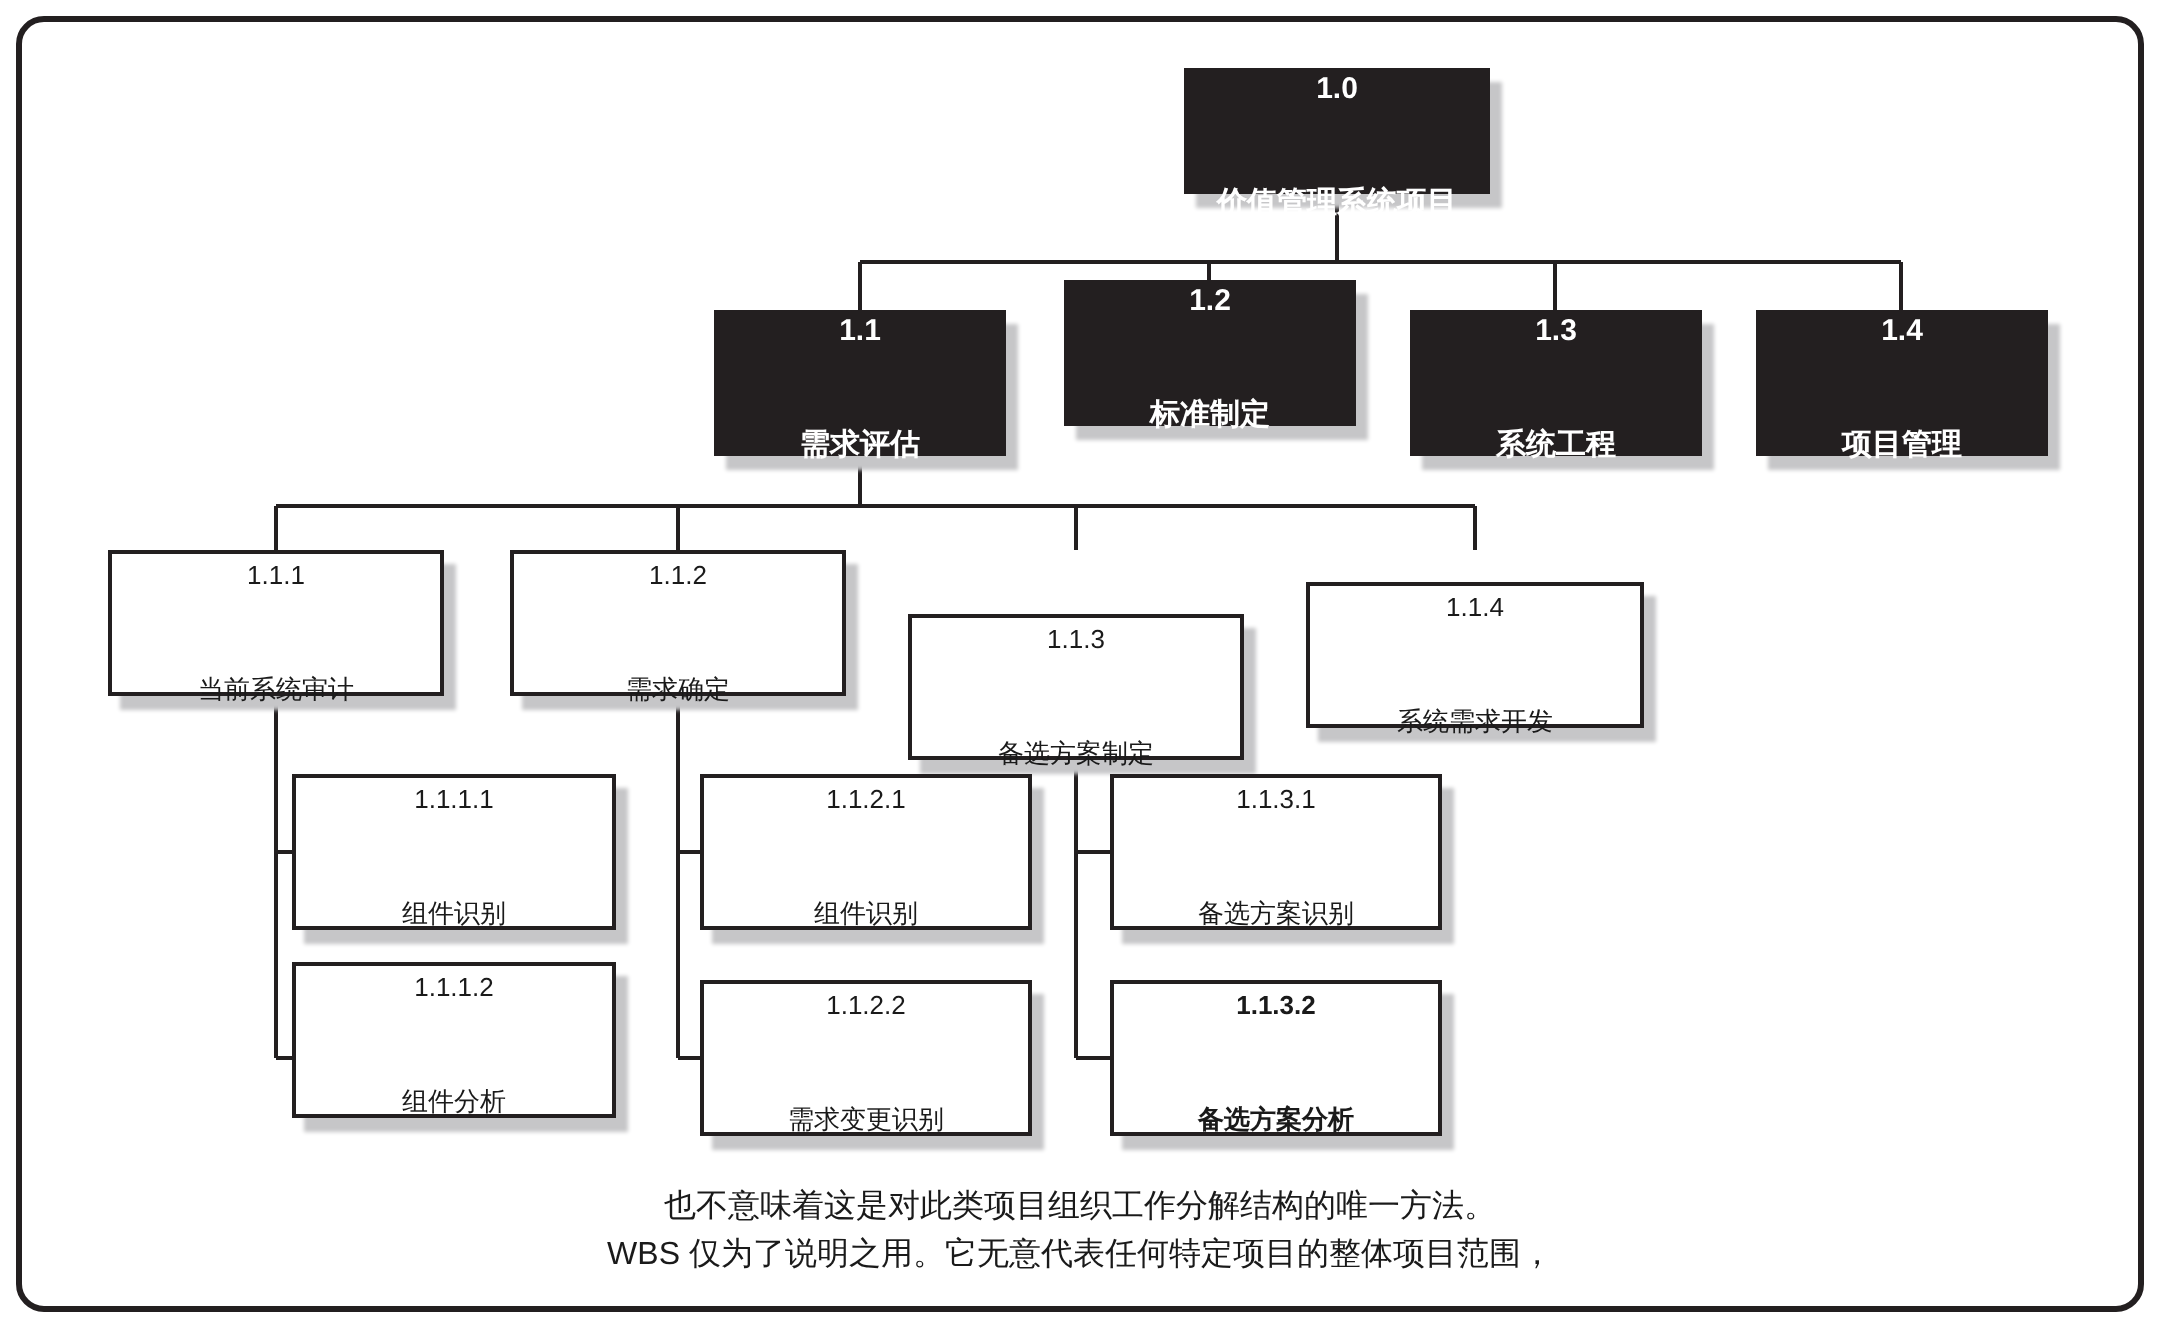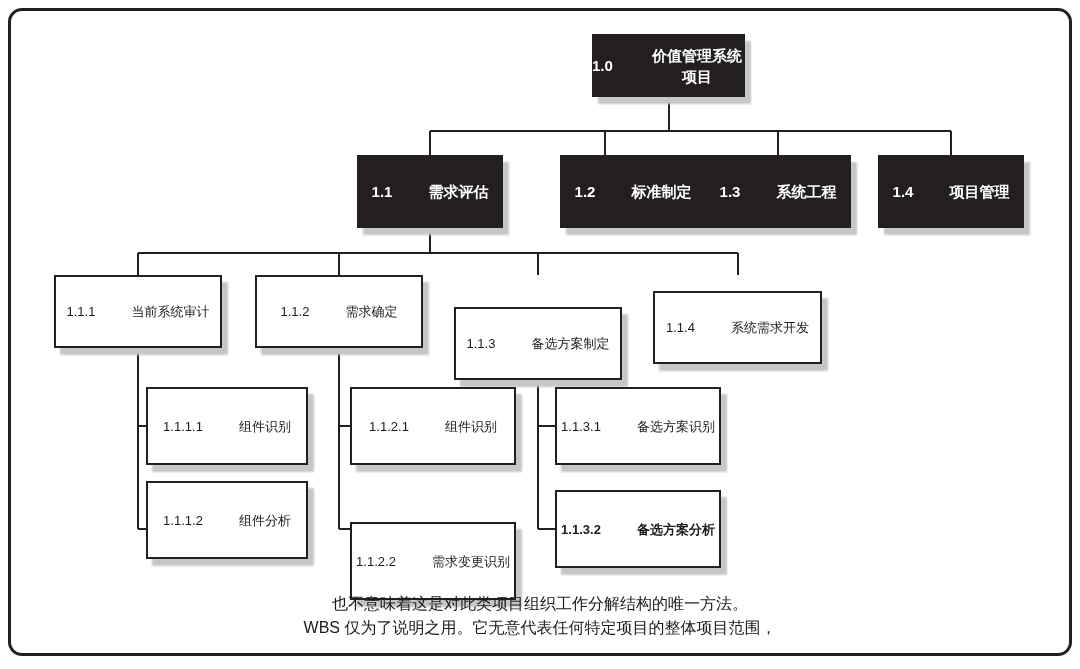--- a/index.html
+++ b/index.html
@@ -17,22 +17,22 @@
     border: 3px solid #231f20;
     border-radius: 14px;
   }
   .connector-layer {
     position: absolute; left: 0; top: 0;
     width: 1080px; height: 669px;
     pointer-events: none;
   }
   .node {
     position: absolute;
-    display: flex; flex-direction: row;
-    align-items: center; justify-content: center;
+    display: flex; flex-direction: column;
+    align-items: center; justify-content: flex-start;
     text-align: center;
     box-sizing: border-box;
     box-shadow: 6px 7px 2px #c6c6c8;
     gap: 36px;
   }
   .node .code { display: block; }
   .node .label { display: block; }
   .node.dark {
     background: #231f20;
     color: #ffffff;
@@ -95,21 +95,21 @@
 
 <div class="node dark" style="left:592px; top:34px; width:153px; height:63px;">
   <span class="code">1.0</span>
   <span class="label">价值管理系统项目</span>
 </div>
 
 <div class="node dark" style="left:357px; top:155px; width:146px; height:73px;">
   <span class="code">1.1</span>
   <span class="label">需求评估</span>
 </div>
-<div class="node dark" style="left:532px; top:155px; width:146px; height:73px;margin-left:28px;">
+<div class="node dark" style="left:532px; top:140px; width:146px; height:73px;">
   <span class="code">1.2</span>
   <span class="label">标准制定</span>
 </div>
 <div class="node dark" style="left:705px; top:155px; width:146px; height:73px;">
   <span class="code">1.3</span>
   <span class="label">系统工程</span>
 </div>
 <div class="node dark" style="left:878px; top:155px; width:146px; height:73px;">
   <span class="code">1.4</span>
   <span class="label">项目管理</span>
@@ -138,21 +138,21 @@
 </div>
 <div class="node light" style="left:146px; top:481px; width:162px; height:78px;">
   <span class="code">1.1.1.2</span>
   <span class="label">组件分析</span>
 </div>
 
 <div class="node light" style="left:350px; top:387px; width:166px; height:78px;">
   <span class="code">1.1.2.1</span>
   <span class="label">组件识别</span>
 </div>
-<div class="node light" style="left:350px; top:490px; width:166px; height:78px;margin-top:32px;">
+<div class="node light" style="left:350px; top:490px; width:166px; height:78px;">
   <span class="code">1.1.2.2</span>
   <span class="label">需求变更识别</span>
 </div>
 
 <div class="node light" style="left:555px; top:387px; width:166px; height:78px;">
   <span class="code">1.1.3.1</span>
   <span class="label">备选方案识别</span>
 </div>
 <div class="node light" style="left:555px; top:490px; width:166px; height:78px;font-weight:bold;">
   <span class="code">1.1.3.2</span>

